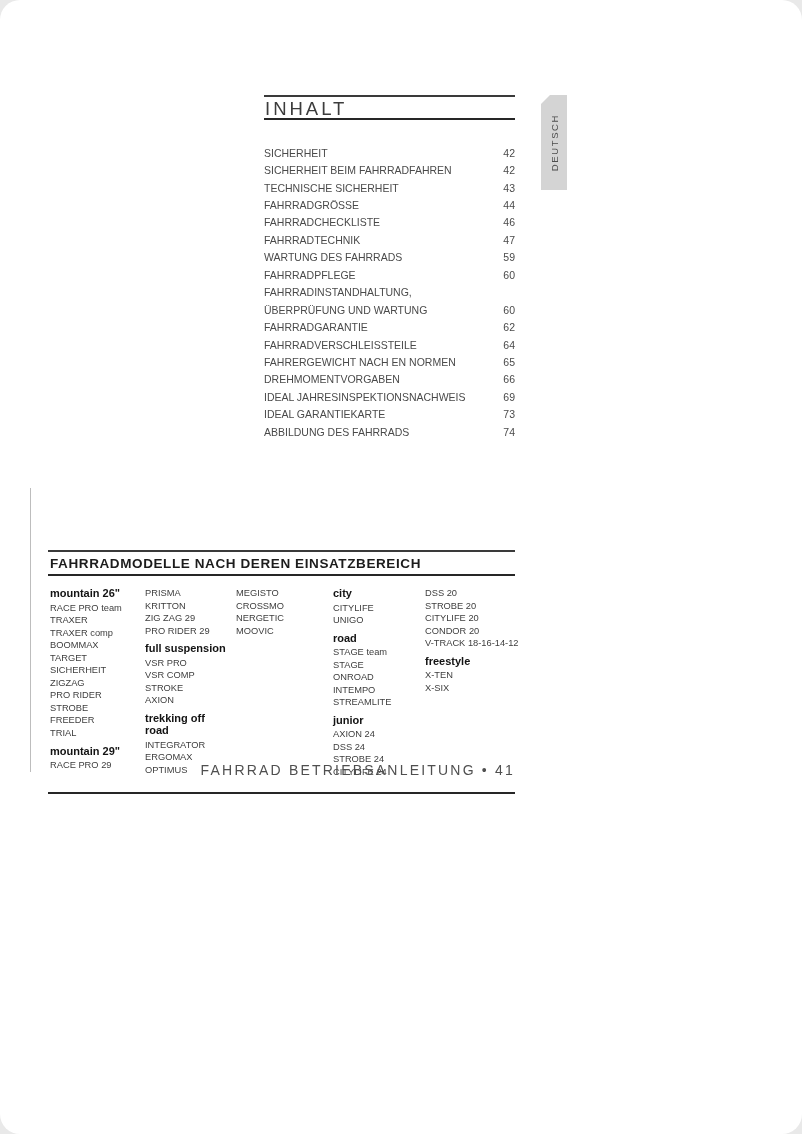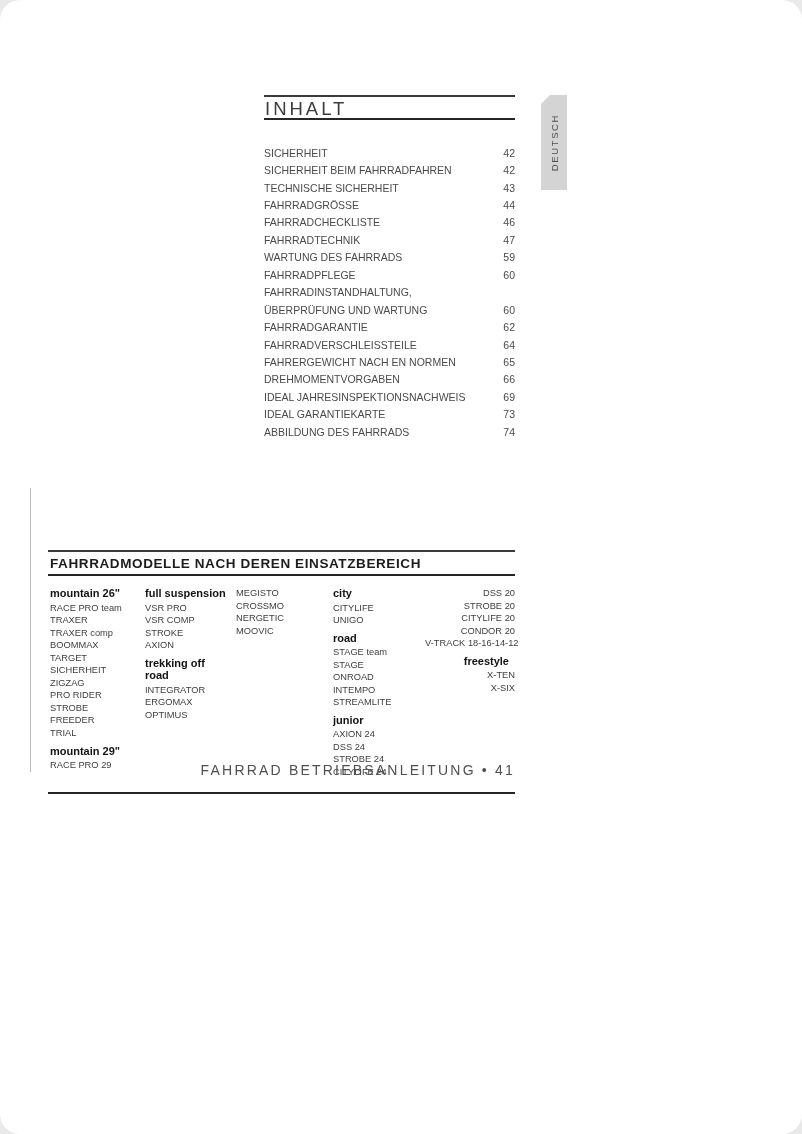--- a/index.html
+++ b/index.html
@@ -53,21 +53,21 @@
   .models-title {
     font-size:13.5px; font-weight:700; letter-spacing:0.6px;
     color:#1c1c1c; padding:4px 0 4px 2px; height:22px; line-height:15px;
   }
   .models-grid { display:flex; margin-top:11px; padding-left:2px; }
   .model-col { flex:0 0 auto; }
   .model-col:nth-child(1){ width:95px; }
   .model-col:nth-child(2){ width:91px; }
   .model-col:nth-child(3){ width:97px; }
   .model-col:nth-child(4){ width:92px; }
-  .model-col:nth-child(5){ width:90px;text-align:right; }
+  .model-col:nth-child(5){ width:90px; }
   .group-header {
     font-size:11px; font-weight:700; color:#131313;
     line-height:12.5px; margin:5px 0 2px 0; padding-right:6px;
   }
   .model-col .group:first-child .group-header { margin-top:0; }
   .model-item {
     font-size:9.3px; color:#3d3d3d; line-height:12.55px; white-space:nowrap;
   }
   .models-bottomline {
     position:absolute; left:0; top:242px; width:100%; height:2px; background:#262626;
@@ -186,20 +186,26 @@
             <div class="model-item">FREEDER</div>
             <div class="model-item">TRIAL</div>
           </div>
           <div class="group">
             <div class="group-header">mountain 29"</div>
             <div class="model-item">RACE PRO 29</div>
           </div>
         </div>
         <div class="model-col">
           <div class="group">
+            <div class="model-item">PRISMA</div>
+            <div class="model-item">KRITTON</div>
+            <div class="model-item">ZIG ZAG 29</div>
+            <div class="model-item">PRO RIDER 29</div>
+          </div>
+          <div class="group">
             <div class="group-header">full suspension</div>
             <div class="model-item">VSR PRO</div>
             <div class="model-item">VSR COMP</div>
             <div class="model-item">STROKE</div>
             <div class="model-item">AXION</div>
           </div>
           <div class="group">
             <div class="group-header">trekking off road</div>
             <div class="model-item">INTEGRATOR</div>
             <div class="model-item">ERGOMAX</div>

